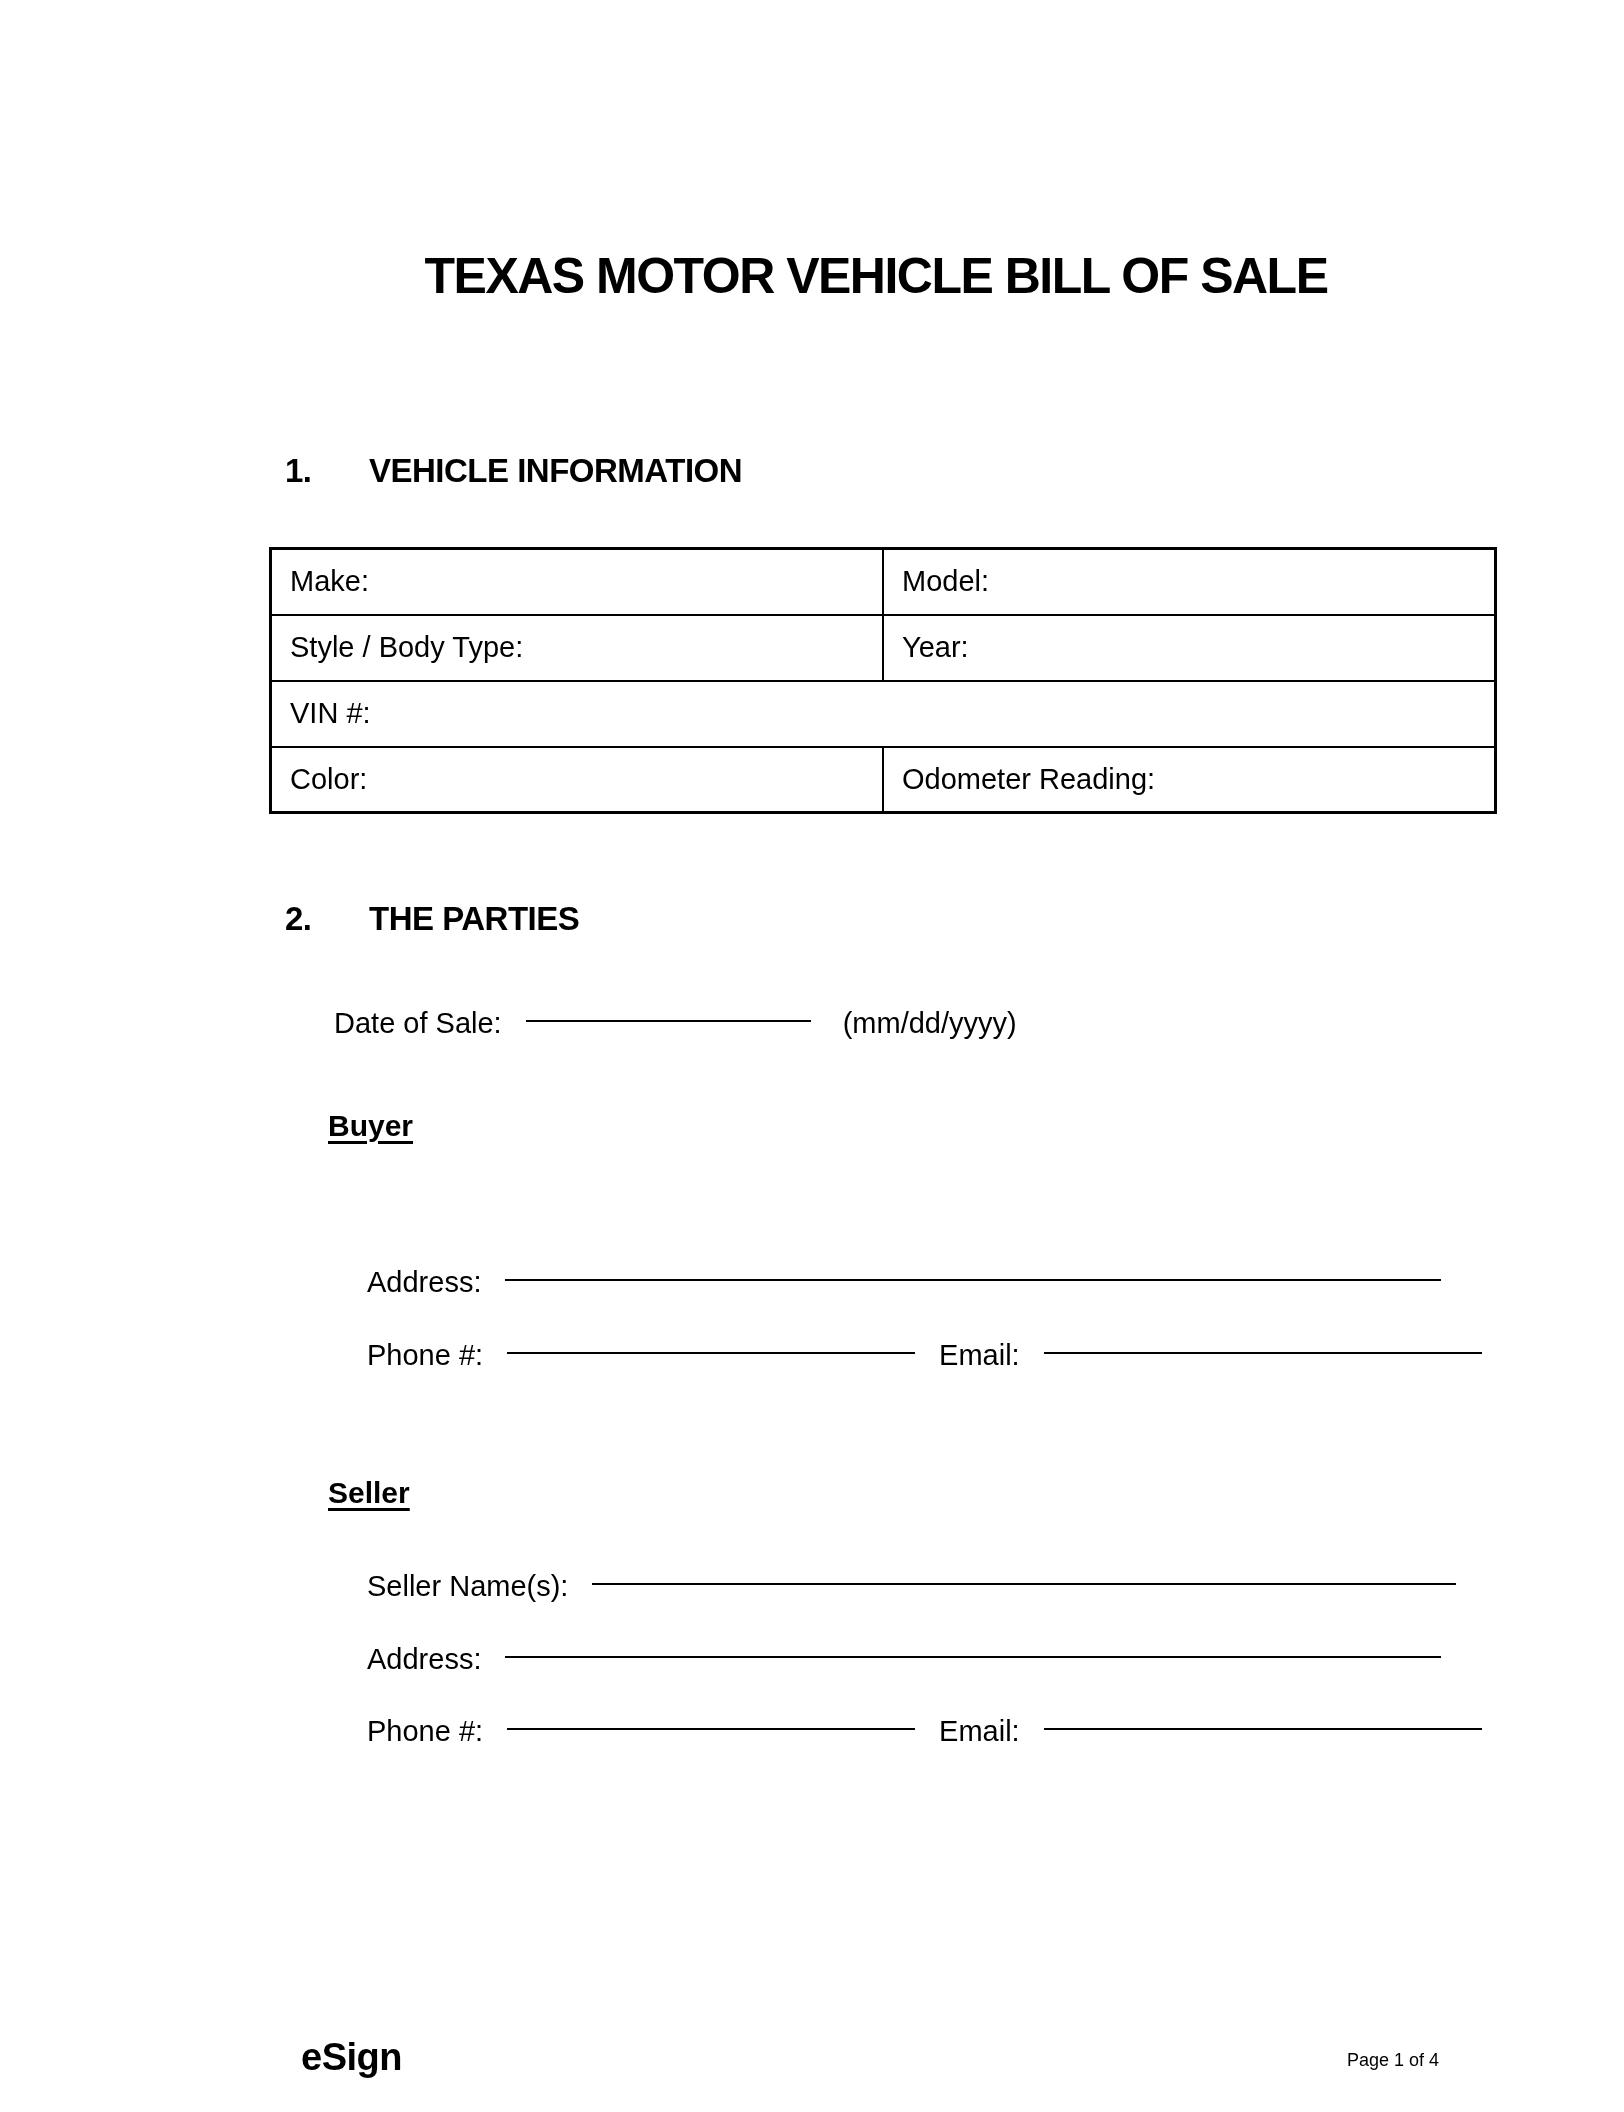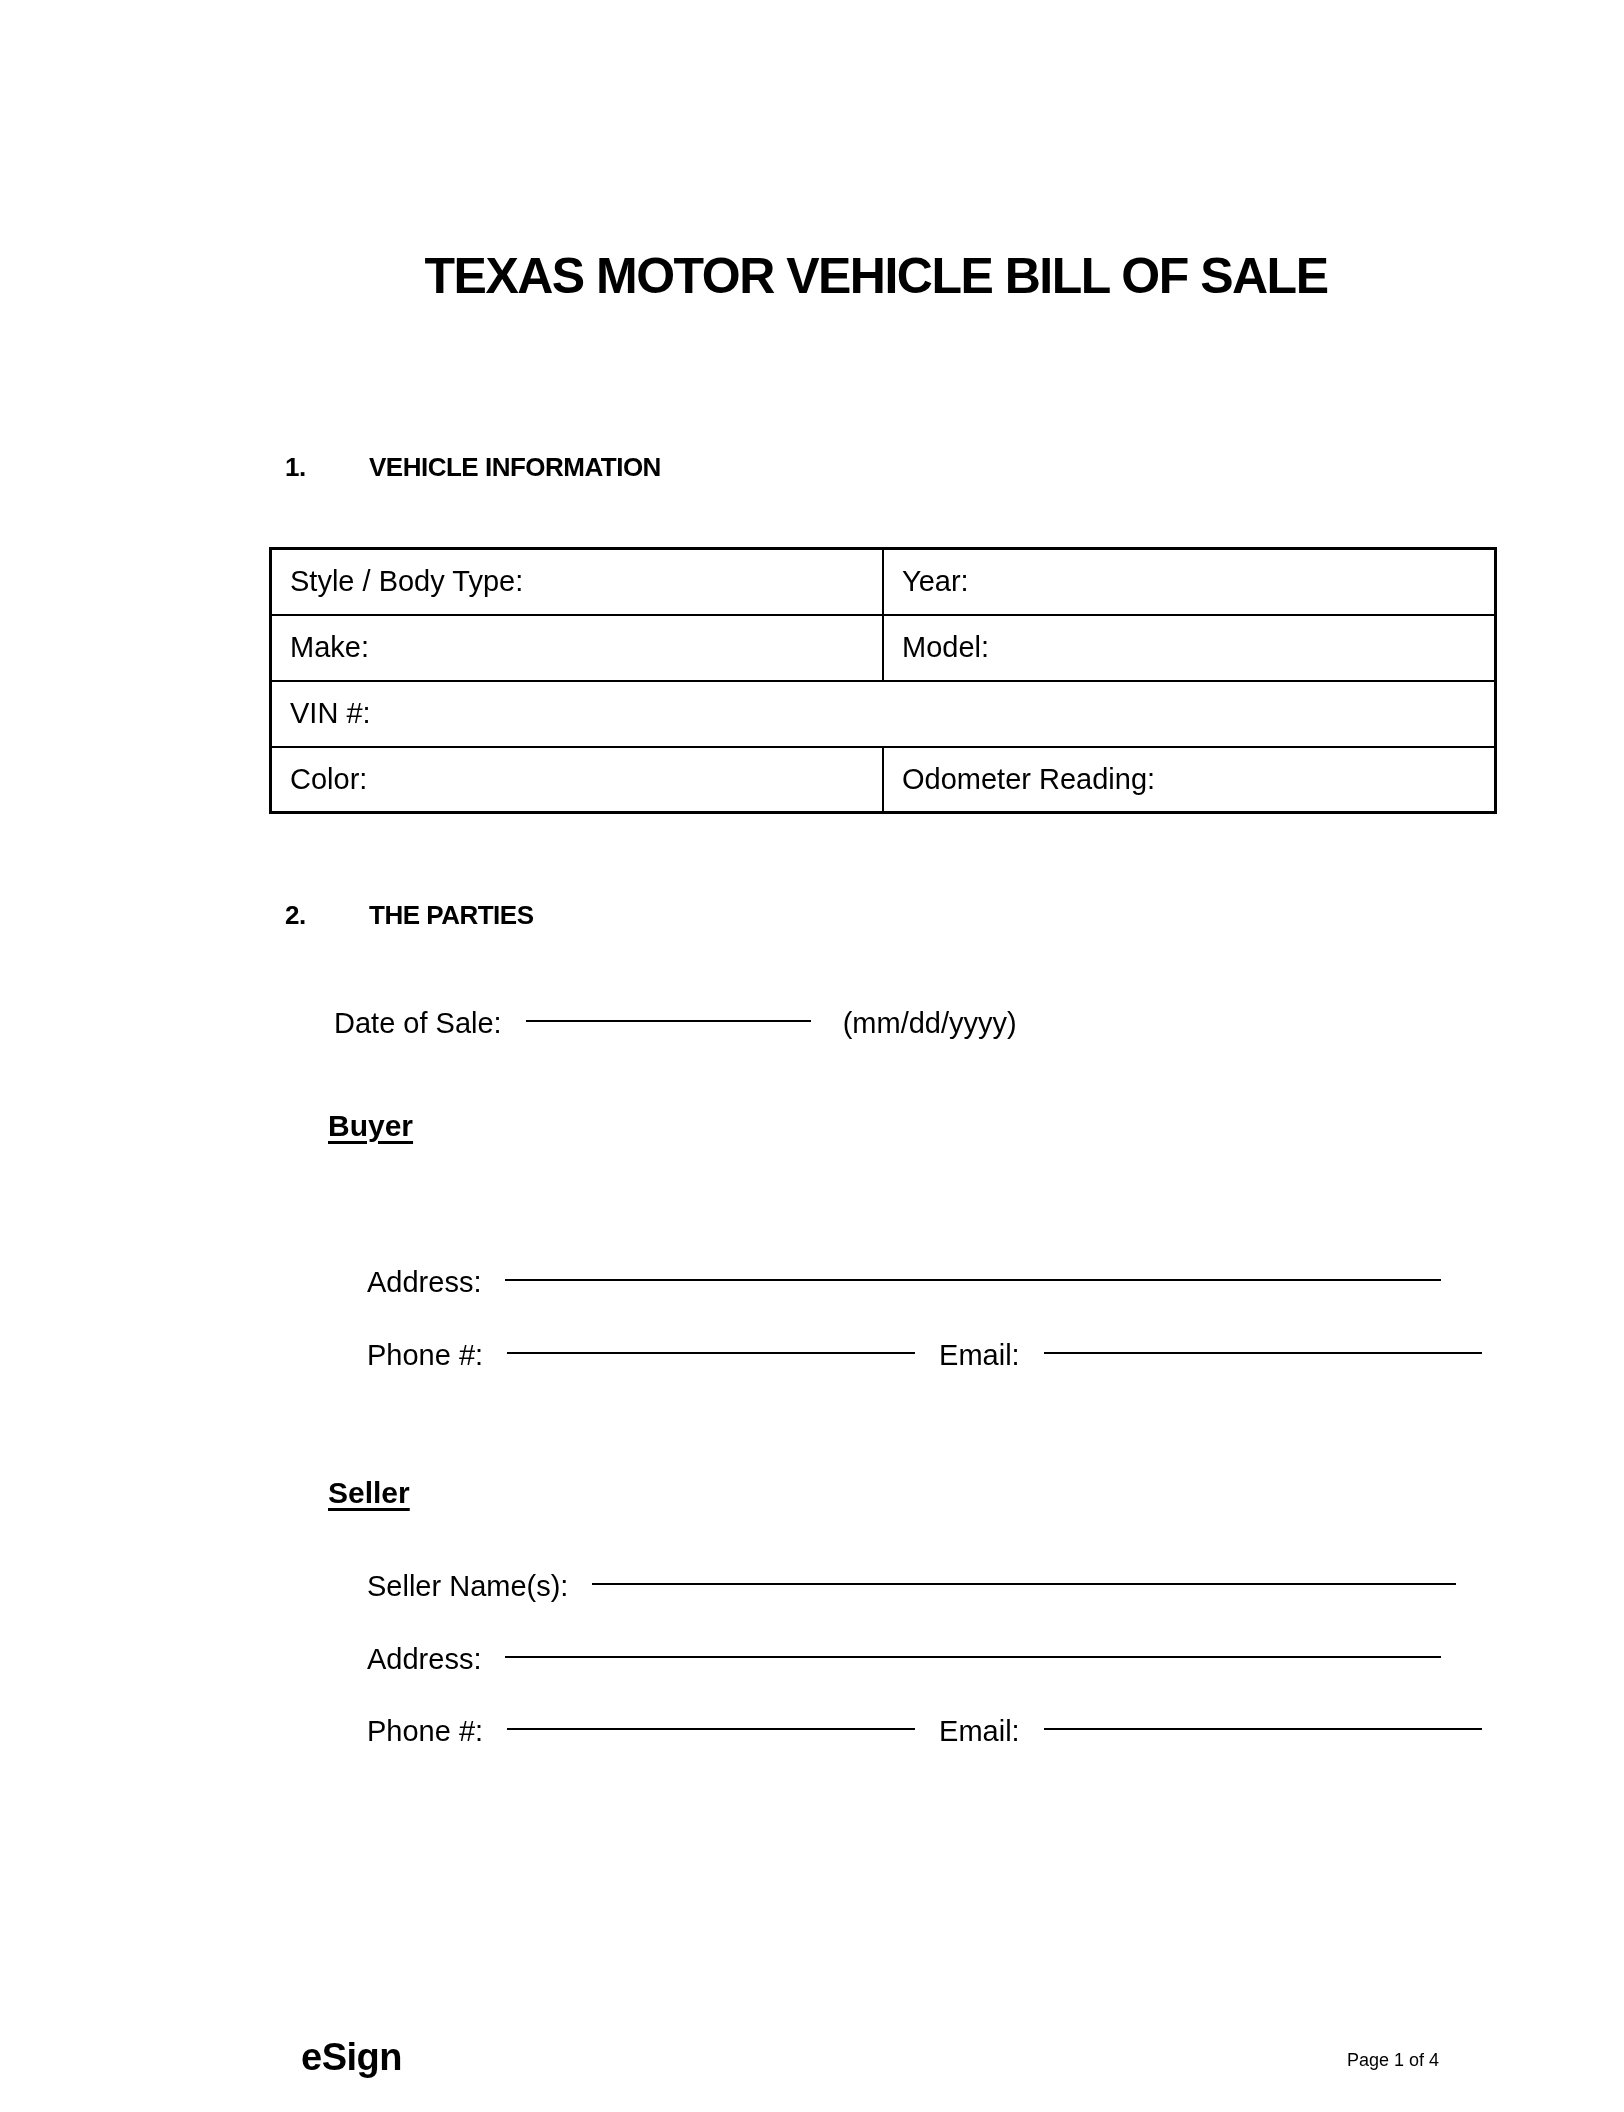--- a/index.html
+++ b/index.html
@@ -19,21 +19,21 @@
     width:100%;
     text-align:center;
     font-size:50px;
     font-weight:bold;
     letter-spacing:-1.5px;
     white-space:nowrap;
   }
   .section-heading {
     position:absolute;
     left:205px;
-    font-size:26px;
+    font-size:33px;
     font-weight:bold;
     letter-spacing:-0.5px;
     white-space:nowrap;
   }
   .section-heading .sec-num { display:inline-block; width:52px; }
   #sec1 { top:372px; }
   #sec2 { top:820px; }
 
   table.vehicle-table {
     position:absolute;
@@ -114,26 +114,26 @@
 
   <div class="doc-title">TEXAS MOTOR VEHICLE BILL OF SALE</div>
 
   <div class="section-heading" id="sec1">
     <span class="sec-num">1.</span><span>VEHICLE INFORMATION</span>
   </div>
 
   <table class="vehicle-table">
     <tbody>
         <tr>
+      <td>Make:</td>
+      <td>Model:</td>
+    </tr>
+    <tr>
       <td>Style / Body Type:</td>
       <td>Year:</td>
-    </tr>
-    <tr>
-      <td>Make:</td>
-      <td>Model:</td>
     </tr>
     <tr>
       <td colspan="2">VIN #:</td>
     </tr>
     <tr>
       <td>Color:</td>
       <td>Odometer Reading:</td>
     </tr>
   </tbody>
     </table>

